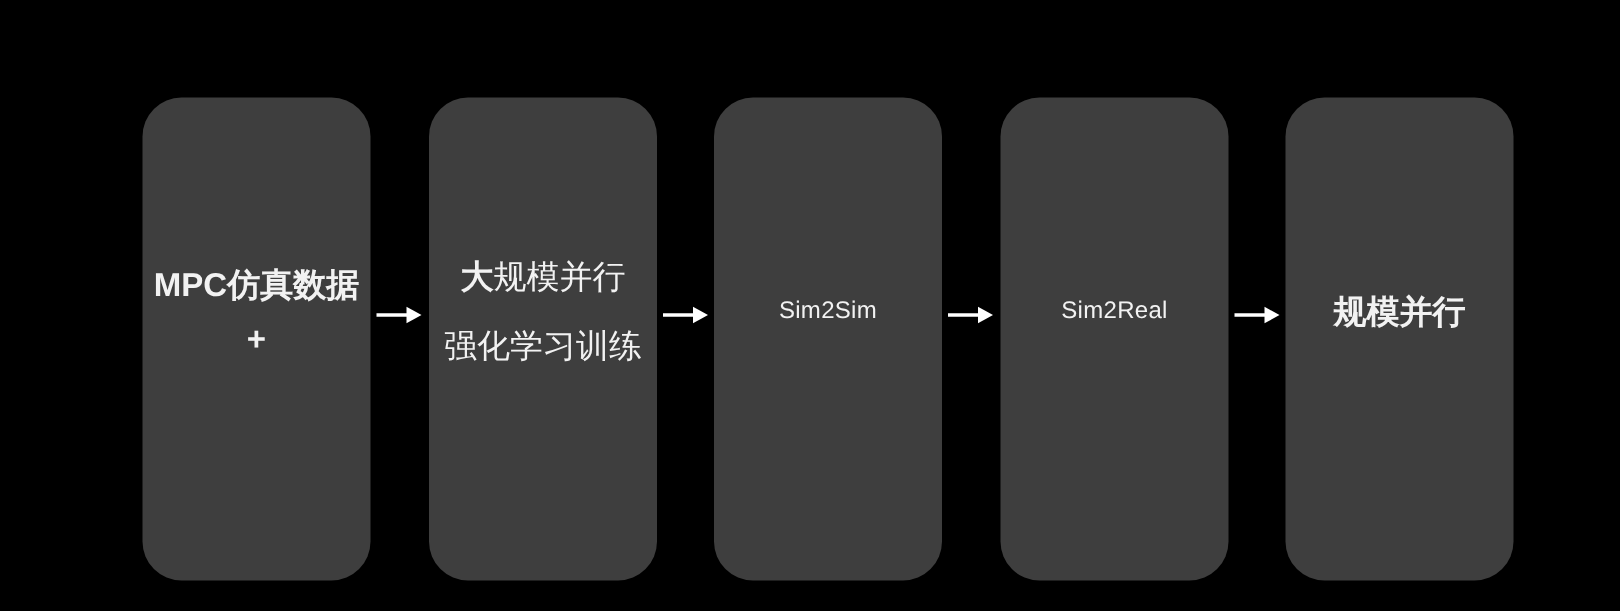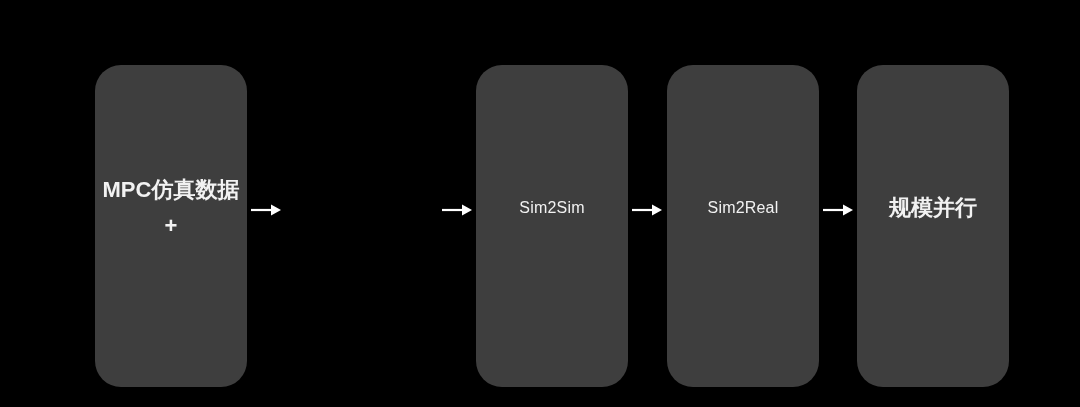--- a/index.html
+++ b/index.html
@@ -62,20 +62,24 @@
     <div class="line bold">+</div>
   </div>
 
   <div class="arrow arrow-1">
     <svg width="32" height="14" viewBox="0 0 32 14" aria-hidden="true">
       <line x1="1" y1="7" x2="22" y2="7" stroke="currentColor" stroke-width="2.2"></line>
       <path d="M21 1.5 L31 7 L21 12.5 Z" fill="currentColor"></path>
     </svg>
   </div>
 
+  <div class="node node-2 stack-gap-md">
+    <div class="line"><span class="bold">大</span><span>规模并行</span></div>
+    <div class="line">强化学习训练</div>
+  </div>
 
   <div class="arrow arrow-2">
     <svg width="32" height="14" viewBox="0 0 32 14" aria-hidden="true">
       <line x1="1" y1="7" x2="22" y2="7" stroke="currentColor" stroke-width="2.2"></line>
       <path d="M21 1.5 L31 7 L21 12.5 Z" fill="currentColor"></path>
     </svg>
   </div>
 
   <div class="node node-3">
     <div class="line latin">Sim2Sim</div>

